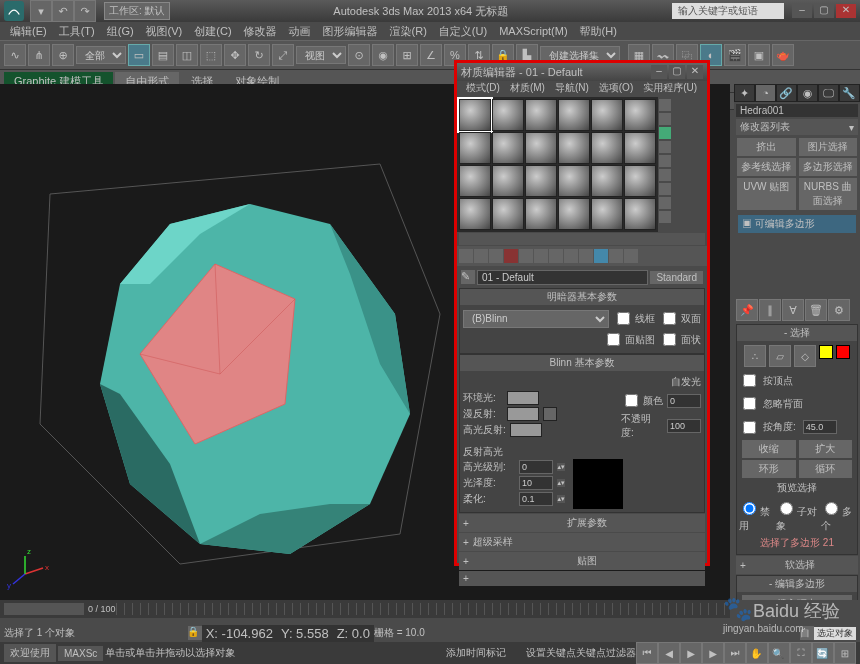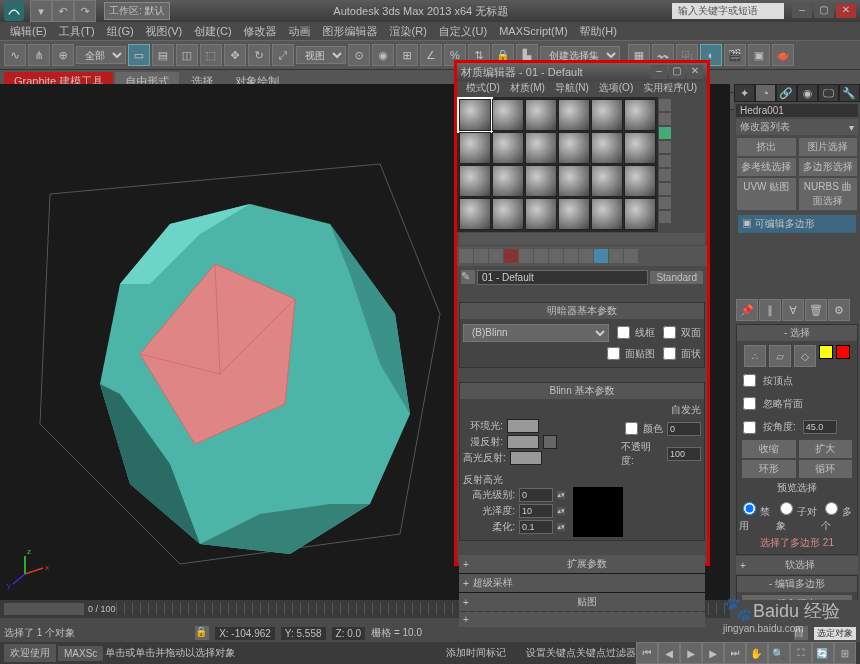--- a/index.html
+++ b/index.html
@@ -17,21 +17,21 @@
 .menubar span{padding:0 6px;font-size:11px;cursor:pointer}
 
 .toolbar{height:24px;background:#555;display:flex;align-items:center;gap:2px;padding:2px 4px;border-top:1px solid #666;border-bottom:1px solid #333}
 .tbtn{width:20px;height:20px;background:#666;border:1px solid #777;display:inline-flex;align-items:center;justify-content:center;cursor:pointer}
 .tbtn.active{background:#4a7a8a;border-color:#6aa}
 .tsel{background:#666;border:1px solid #777;color:#ccc;font-size:10px;height:18px;padding:0 4px}
 .tsep{width:4px}
 
 .ribbon{height:22px;background:#555;display:flex;align-items:center;padding:0 4px;border-bottom:1px solid #333}
 .rtab{padding:2px 10px;font-size:11px;margin-right:2px;cursor:pointer}
-.rtab.dark{background:#b91c1c}
+.rtab.dark{background:#14532d}
 .rtab.active{background:#666}
 
 .vp-label{position:absolute;top:88px;left:8px;font-size:10px;color:#999}
 .viewport{position:absolute;top:84px;left:0;width:730px;height:516px;background:#1a1a1a;overflow:hidden}
 .viewport svg{width:100%;height:100%}
 
 .matpanel{position:absolute;top:60px;left:454px;width:250px;height:500px;border:3px solid #d00;background:#4a4a4a;z-index:10}
 .mattitle{height:18px;background:linear-gradient(#666,#444);display:flex;align-items:center;padding:0 4px;font-size:11px}
 .mattitle .spacer{flex:1}
 .mattitle .wbtn{width:16px;height:14px;background:#555;text-align:center;line-height:12px;cursor:pointer;margin-left:2px;font-size:10px}
@@ -45,26 +45,26 @@
 .matside .sb{width:12px;height:12px;background:#666;cursor:pointer}
 .matside .sb.b{background:#4a7}
 .mscroll{height:12px;background:#555;margin:1px 2px}
 .mtoolbar{height:18px;background:#555;display:flex;align-items:center;gap:1px;padding:1px 2px}
 .mtoolbar .mb{width:14px;height:14px;background:#666;cursor:pointer}
 .mtoolbar .mb.x{background:#833}
 .mtoolbar .mb.b{background:#48a}
 .mname{height:18px;display:flex;align-items:center;gap:2px;padding:2px 4px}
 .mname input{flex:1;background:#333;border:1px solid #666;color:#ccc;font-size:10px;padding:1px 4px}
 .mname .std{background:#666;padding:1px 6px;font-size:10px;cursor:pointer}
-.rollup{border:1px solid #333;margin:14px 2px;background:#444}
+.rollup{border:1px solid #333;margin:0 2px;background:#444}
 .rolltitle{background:#555;padding:1px 4px;font-size:10px;text-align:center;cursor:pointer}
 .rollbody{padding:3px;font-size:10px}
 .rollrow{display:flex;align-items:center;gap:4px;padding:1px 0}
 .rollrow label{display:flex;align-items:center;gap:2px}
-.rollrow .lbl{min-width:40px;text-align:right}
+.rollrow .lbl{min-width:40px;}
 .swatch{width:30px;height:12px;background:#999;border:1px solid #222;cursor:pointer}
 .swatch.sq{width:24px;height:24px}
 .spin{width:28px;height:12px;background:#333;border:1px solid #666;color:#ccc;font-size:9px;padding:0 2px}
 .spinbtn{width:8px;background:#555;font-size:7px;text-align:center}
 .preview{width:50px;height:50px;background:#000;margin-left:8px}
 .rollcollapsed{display:flex;align-items:center;padding:2px 4px;font-size:10px;background:#555;margin:1px 2px;cursor:pointer}
 
 .cmdpanel{position:absolute;top:84px;right:0;width:126px;height:516px;background:#4a4a4a;overflow:hidden}
 .cptabs{display:flex;height:18px}
 .cptab{flex:1;background:#3a3a3a;border:1px solid #222;cursor:pointer;display:flex;align-items:center;justify-content:center}
@@ -79,22 +79,22 @@
 .cprbody{padding:2px;font-size:10px}
 .ck{display:flex;align-items:center;gap:3px;padding:1px 0}
 .ck input{margin:4px}
 .ysw{width:12px;height:12px;background:#ff0;border:1px solid #000;display:inline-block}
 .rsw{width:12px;height:12px;background:#f00;border:1px solid #000;display:inline-block}
 
 .timeline{position:absolute;top:600px;left:0;width:730px;height:18px;background:#3a3a3a;display:flex;align-items:center;font-size:9px}
 .tlslider{width:80px;height:12px;background:#555;margin:0 4px}
 .tlticks{flex:1;height:12px;background:repeating-linear-gradient(90deg,#555 0,#555 1px,transparent 1px,transparent 8px)}
 
-.status{position:absolute;bottom:22px;left:0;right:0;height:18px;background:#4a4a4a;display:flex;align-items:center;gap:6px;padding:0 4px;font-size:10px}
-.status .coord{background:#333;padding:1px 4px;font-size:10px}
+.status{position:absolute;bottom:22px;left:0;right:0;height:18px;background:#4a4a4a;display:flex;align-items:center;padding:0 4px;font-size:10px}
+.status .coord{background:#333;padding:1px 4px;font-size:13px}
 .status .sbtn{width:14px;height:14px;background:#666;cursor:pointer}
 .status .dd{background:#ddd;color:#333;padding:0 3px;font-size:9px}
 
 .hint{position:absolute;bottom:0;left:0;right:0;height:22px;background:#3a3a3a;display:flex;align-items:center;padding:0 4px;font-size:10px}
 .hint .htab{background:#555;padding:2px 6px;margin-right:2px}
 
 .watermark{position:absolute;bottom:30px;right:20px;color:#fff;opacity:0.6;font-size:18px;pointer-events:none}
 .watermark .paw{font-size:24px}
 .watermark .sub{font-size:10px;display:block}
 </style>

